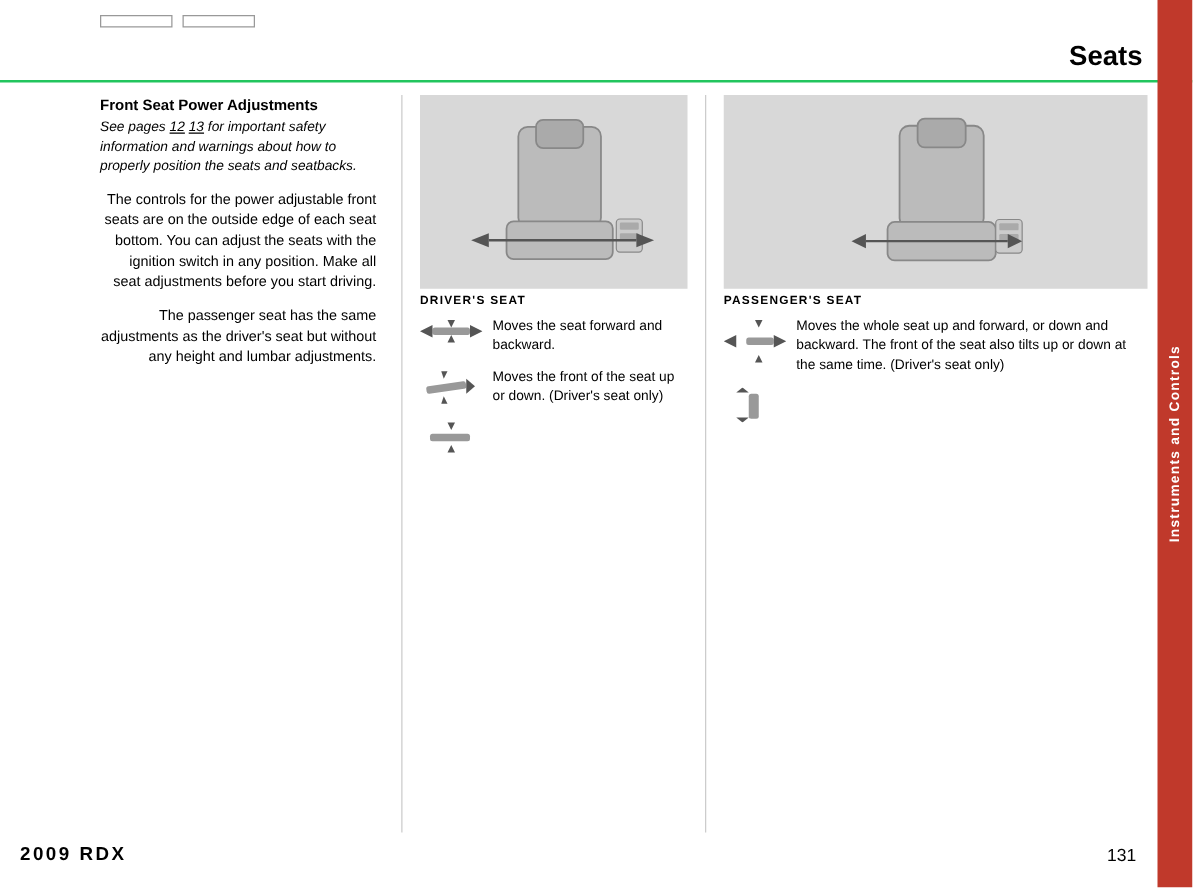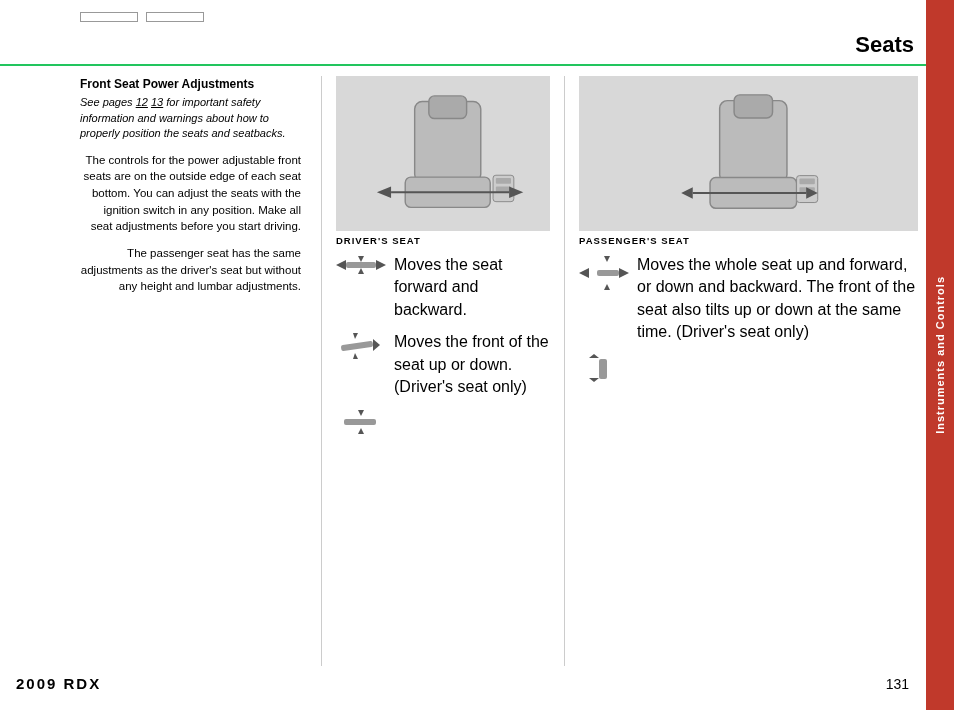--- a/index.html
+++ b/index.html
@@ -150,21 +150,21 @@
       gap: 8px;
     }
     .control-icon {
       width: 50px;
       flex-shrink: 0;
       display: flex;
       align-items: center;
       justify-content: center;
     }
     .control-text {
-      font-size: 16px;
+      font-size: 11px;
       line-height: 1.4;
     }
 
     
     .page-footer {
       position: absolute;
       bottom: 18px;
       left: 16px;
       right: 30px;
       display: flex;

